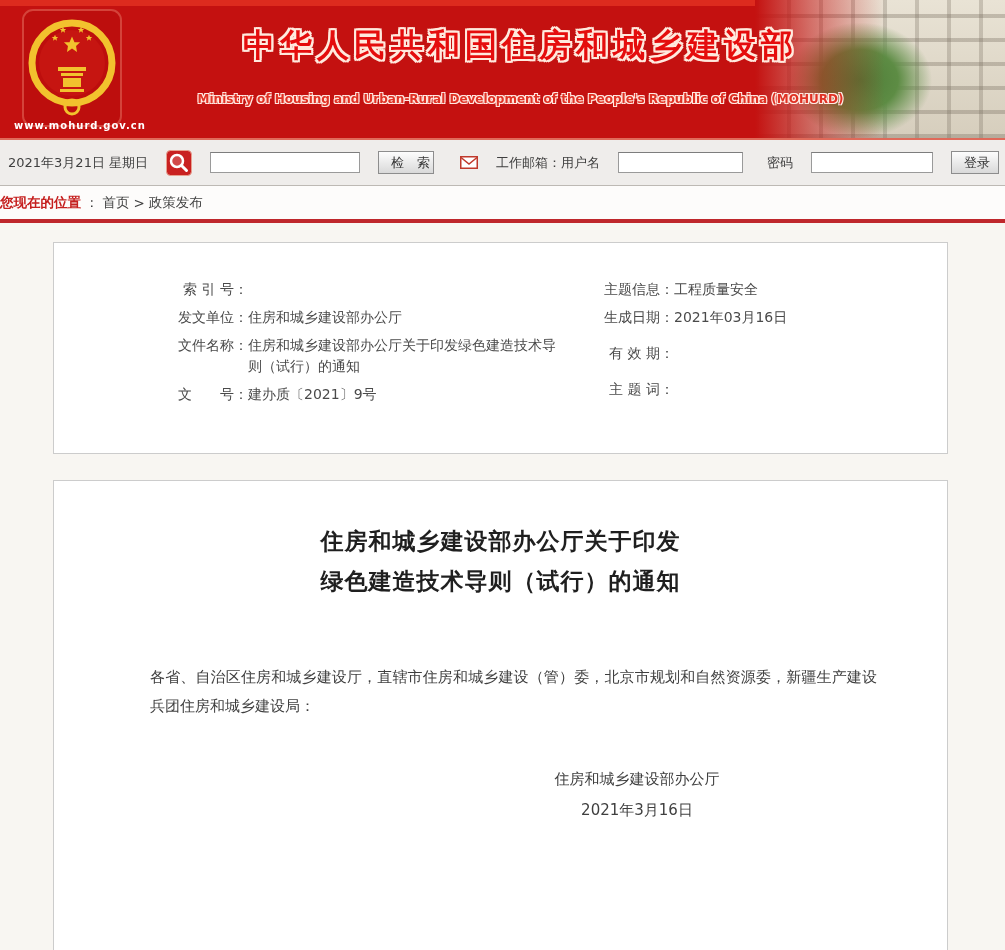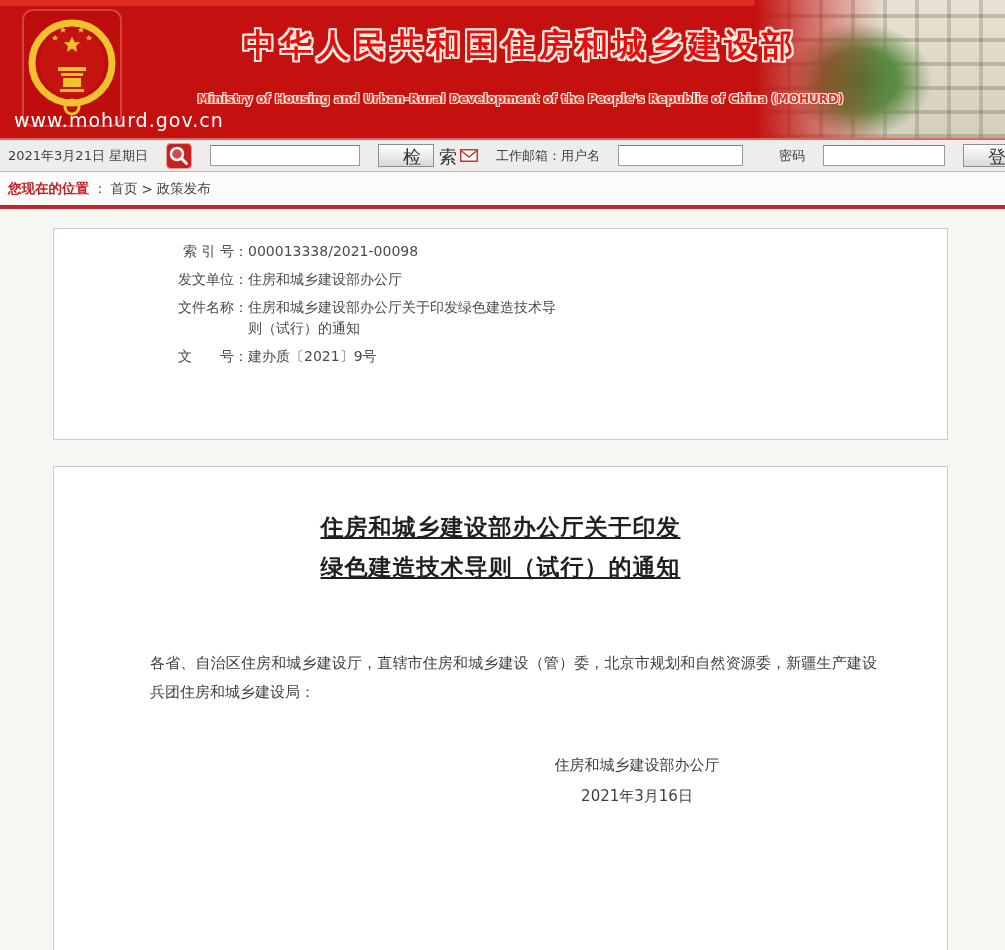--- a/index.html
+++ b/index.html
@@ -22,87 +22,87 @@
     background:
       linear-gradient(90deg, rgba(196,17,16,1) 0%, rgba(196,17,16,.55) 22%, rgba(196,17,16,0) 52%),
       radial-gradient(ellipse 100px 80px at 42% 58%, #4e7c38 0%, #5d8c44 38%, rgba(93,140,68,0) 72%),
       repeating-linear-gradient(0deg, rgba(120,110,96,.35) 0 4px, rgba(0,0,0,0) 4px 24px),
       repeating-linear-gradient(90deg, rgba(120,110,96,.30) 0 4px, rgba(0,0,0,0) 4px 32px),
       linear-gradient(180deg, #e9e3d5, #d6cebd);
   }
   .emblem { position: absolute; left: 22px; top: 9px; width: 100px; height: 118px; }
   .site-url {
     position: absolute; left: 14px; bottom: 7px;
-    color: #fff; font-weight: normal; font-size: 19px; letter-spacing: 1px;
+    color: #fff; font-weight: bold; font-size: 10px; letter-spacing: 1px;
   }
   .header-titles {
     position: absolute; left: 148px; top: 24px; width: 745px; text-align: center;
   }
   .title-cn {
     font-size: 32px; font-weight: bold; letter-spacing: 5px; color: var(--title_red, #e50d0d);
     text-shadow: -2px -2px 0 #ffeade, 2px -2px 0 #ffeade, -2px 2px 0 #ffeade, 2px 2px 0 #ffeade,
                  0 -2px 0 #ffeade, 0 2px 0 #ffeade, -2px 0 0 #ffeade, 2px 0 0 #ffeade;
     white-space: nowrap;
   }
   .title-en {
     margin-top: 24px; font-size: 12px; font-weight: bold; color: #e03124;
     text-shadow: -1px -1px 0 #ffe9e2, 1px -1px 0 #ffe9e2, -1px 1px 0 #ffe9e2, 1px 1px 0 #ffe9e2;
     white-space: nowrap;
   }
 
   
   .toolbar {
-    height: 34px; background: var(--toolbar_bg, #efedeb);
+    height: 48px; background: var(--toolbar_bg, #efedeb);
     border-top: 2px solid #e06a5a; border-bottom: 1px solid #bdb9b4;
     display: flex; align-items: center; padding: 0 8px; gap: 18px;
     font-size: 13px; color: #3f3f3f; white-space: nowrap;
   }
   .tb-input {
     height: 21px; border: 1px solid #9a9a9a; border-top-color: #7d7d7d;
     background: #fff; font-size: 12px; padding: 0 4px;
   }
   .tb-btn {
     height: 23px; border: 1px solid #8d8d8d; background: linear-gradient(#fdfdfd, #d9d9d9);
-    font-size: 18px; color: #333; padding: 0 24px; cursor: pointer;
+    font-size: 13px; color: #333; padding: 0 12px; cursor: pointer;
     font-family: inherit;
   }
   .icon-box { display: inline-flex; align-items: center; }
   .spacer { flex: 1; }
 
   
   .breadcrumb {
     height: 33px; background: #fdfcfb; display: flex; align-items: center;
-    padding-left: 8px; font-size: 13.5px; gap: 4px;
+    font-size: 13.5px; gap: 4px;
   }
   .crumb-label { color: var(--breadcrumb_red, #c5201f); font-weight: bold; }
   .crumb-link { color: #444; text-decoration: none; cursor: pointer; }
   .red-divider { height: 4px; background: var(--divider_red, #bf272c); }
 
   
   .content-box {
     width: 895px; margin-left: 53px; background: #fff;
     border: 1px solid var(--box_border, #cccccc);
   }
   .meta-box { margin-top: 19px; height: 212px; position: relative; font-size: 14px; color: #4a4a4a; }
-  .meta-col { position: absolute; top: 12px; }
+  .meta-col { position: absolute; top: 36px; }
   .meta-col.left  { left: 42px;  width: 480px; }
   .meta-col.right { left: 532px; width: 345px; }
   .meta-row { display: flex; margin-bottom: 7px; line-height: 21px; }
   .meta-label { text-align: right; white-space: pre; flex-shrink: 0; }
   .meta-col.left  .meta-label { width: 152px; }
   .meta-col.right .meta-label { width: 88px; }
   .meta-value { flex: 1; }
   .meta-col.right .meta-row:nth-child(3),
   .meta-col.right .meta-row:nth-child(4) { margin-top: 15px; }
 
   
   .doc-box { margin-top: 26px; min-height: 560px; padding-bottom: 60px; }
   .doc-title {
     margin-top: 40px; text-align: center; font-size: 23px; font-weight: bold;
-    line-height: 40px; color: #1f1f1f; letter-spacing: 1px; text-decoration: underline;
+    line-height: 40px; color: #1f1f1f; letter-spacing: 1px;
   }
   .doc-body {
     margin: 62px 70px 0 96px; font-size: 15px; line-height: 1.95;
     color: #3f3f3f; text-align: justify;
   }
   .doc-body p.addressee { margin-bottom: 15px; }
   .doc-body p.indent { text-indent: 2em; }
   .sign-block {
     width: 250px; margin: 42px 185px 0 auto; text-align: center;
     font-size: 15px; line-height: 2.1; color: #3f3f3f;
@@ -158,21 +158,21 @@
 
   <span class="icon-box" style="margin-left:8px">
     <svg width="18" height="13" viewBox="0 0 18 13">
       <rect x="0.75" y="0.75" width="16.5" height="11.5" fill="#fff" stroke="#c0392b" stroke-width="1.5"></rect>
       <path d="M1,1.5 L9,8 L17,1.5" fill="none" stroke="#c0392b" stroke-width="1.5"></path>
     </svg>
   </span>
   <span>工作邮箱：用户名</span>
   <input class="tb-input" style="width: 125px;">
 
-  <span style="margin-left:18px">密码</span>
+  <span style="margin-left:6px">密码</span>
   <input type="password" class="tb-input" style="width: 122px;">
   <button class="tb-btn" style="width:48px">登录</button>
 
   <span class="spacer"></span>
 
   <span class="icon-box">
     <svg width="15" height="14" viewBox="0 0 15 14">
       <path d="M2,8 L7.5,2.5 L13,8" fill="none" stroke="#b79b72" stroke-width="2.4" stroke-linecap="round"></path>
       <path d="M7.5,4 L7.5,12" stroke="#b79b72" stroke-width="2.2" stroke-linecap="round"></path>
     </svg>
@@ -194,33 +194,50 @@
   <span class="crumb-link">首页</span>
   <span>&gt;</span>
   <span class="crumb-link">政策发布</span>
 </div>
 <div class="red-divider"></div>
 
 <div class="content-box meta-box">
   <div class="meta-col left">
     <div class="meta-row">
       <span class="meta-label">索 引 号：</span>
-      <span class="meta-value">000013338/2021-00098</span>
     </div>
     <div class="meta-row">
       <span class="meta-label">发文单位：</span>
       <span class="meta-value">住房和城乡建设部办公厅</span>
     </div>
     <div class="meta-row">
       <span class="meta-label">文件名称：</span>
       <span class="meta-value" style="max-width:320px">住房和城乡建设部办公厅关于印发绿色建造技术导则（试行）的通知</span>
     </div>
     <div class="meta-row">
       <span class="meta-label">文　　号：</span>
       <span class="meta-value">建办质〔2021〕9号</span>
+    </div>
+  </div>
+  <div class="meta-col right">
+    <div class="meta-row">
+      <span class="meta-label">主题信息：</span>
+      <span class="meta-value">工程质量安全</span>
+    </div>
+    <div class="meta-row">
+      <span class="meta-label">生成日期：</span>
+      <span class="meta-value">2021年03月16日</span>
+    </div>
+    <div class="meta-row">
+      <span class="meta-label">有 效 期：</span>
+      <span class="meta-value"></span>
+    </div>
+    <div class="meta-row">
+      <span class="meta-label">主 题 词：</span>
+      <span class="meta-value"></span>
     </div>
   </div>
 </div>
 
 <div class="content-box doc-box">
   <div class="doc-title">
     <div>住房和城乡建设部办公厅关于印发</div>
     <div>绿色建造技术导则（试行）的通知</div>
   </div>
   <div class="doc-body">

